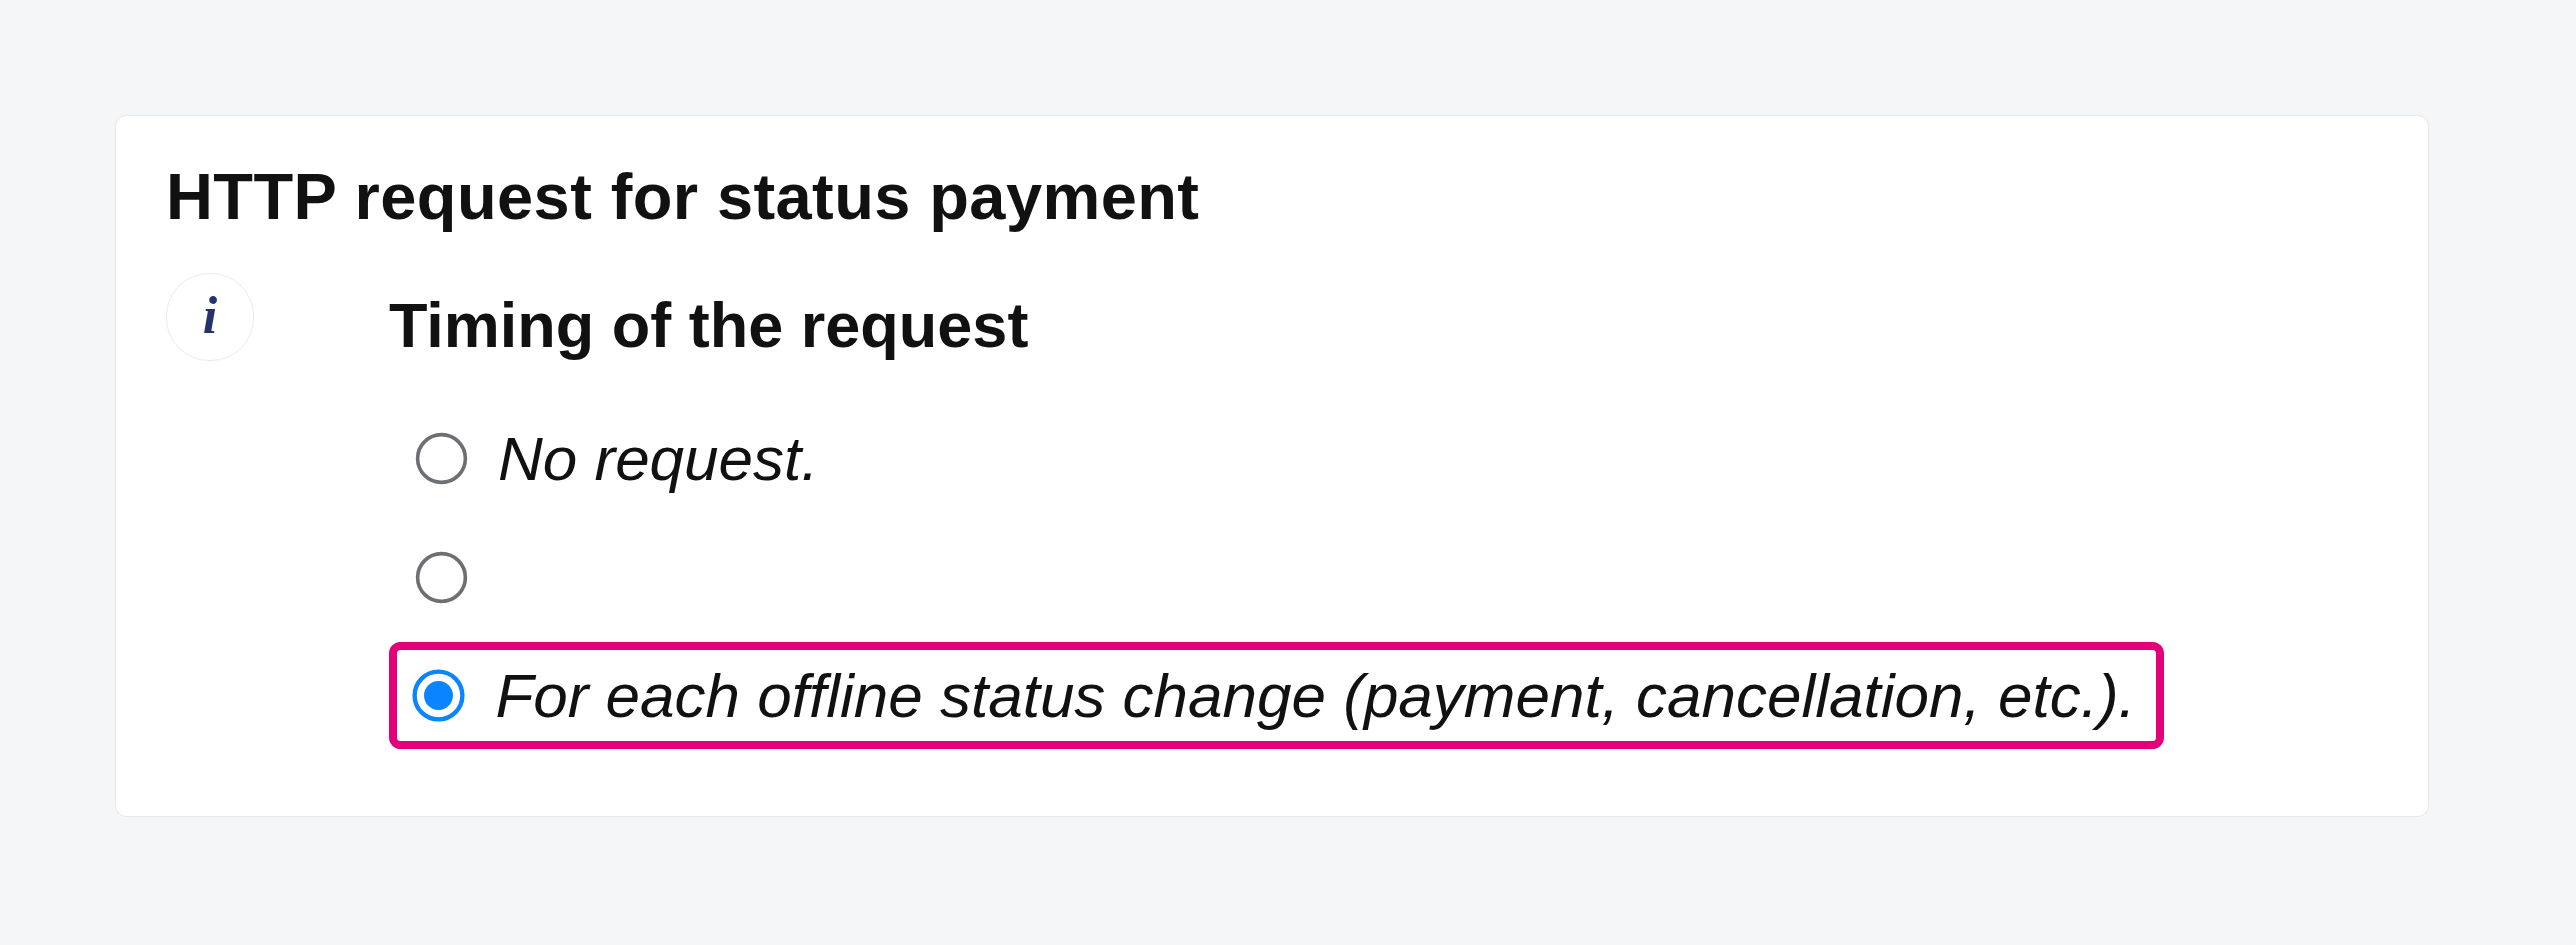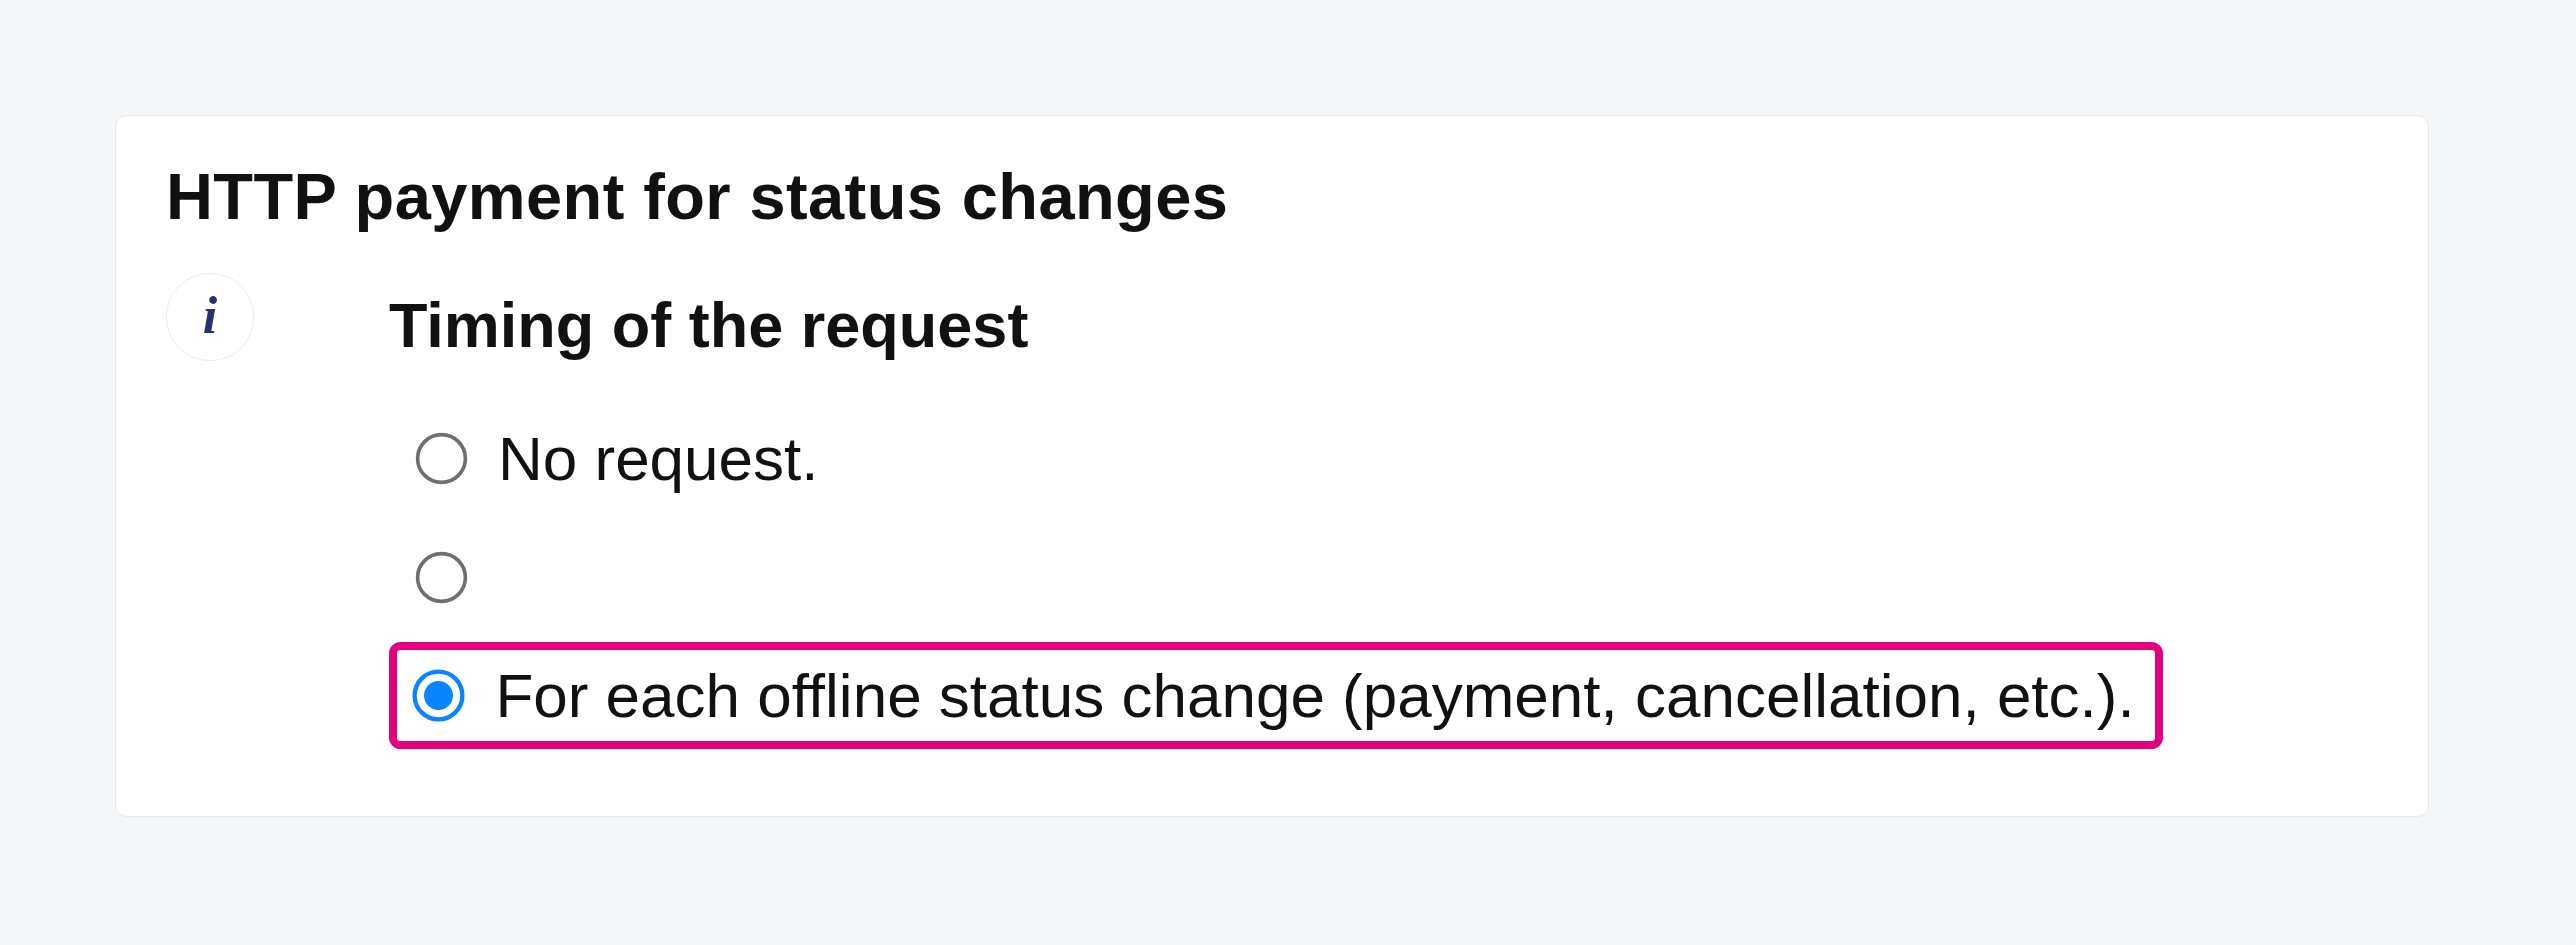--- a/index.html
+++ b/index.html
@@ -83,20 +83,21 @@
     display: flex;
     align-items: center;
     gap: 29px;
     padding: 11.5px 17px;
     border: 8.6px solid transparent;
     border-radius: 11.5px;
     box-sizing: border-box;
     margin: 17px 0;
     width: fit-content;
     max-width: 100%;
+    font-style: italic;
   }
 
   .option.highlight {
     border-color: #e3007b;
     padding: 10px 20px 10px 14.4px;
   }
 
   .radio {
     width: 55px;
     height: 55px;
@@ -122,21 +123,21 @@
     font-size: 62px;
     line-height: 1.15;
   }
 </style>
 </head>
 <body>
 
 <div class="outer">
   <div class="panel">
 
-    <div class="panel-title">HTTP payment for status changes</div>
+    <div class="panel-title">HTTP request for status payment</div>
 
     <div class="row">
 
       <div class="info-col">
         <div class="info-badge">
           <span>i</span>
         </div>
       </div>
 
       <div class="content-col">

